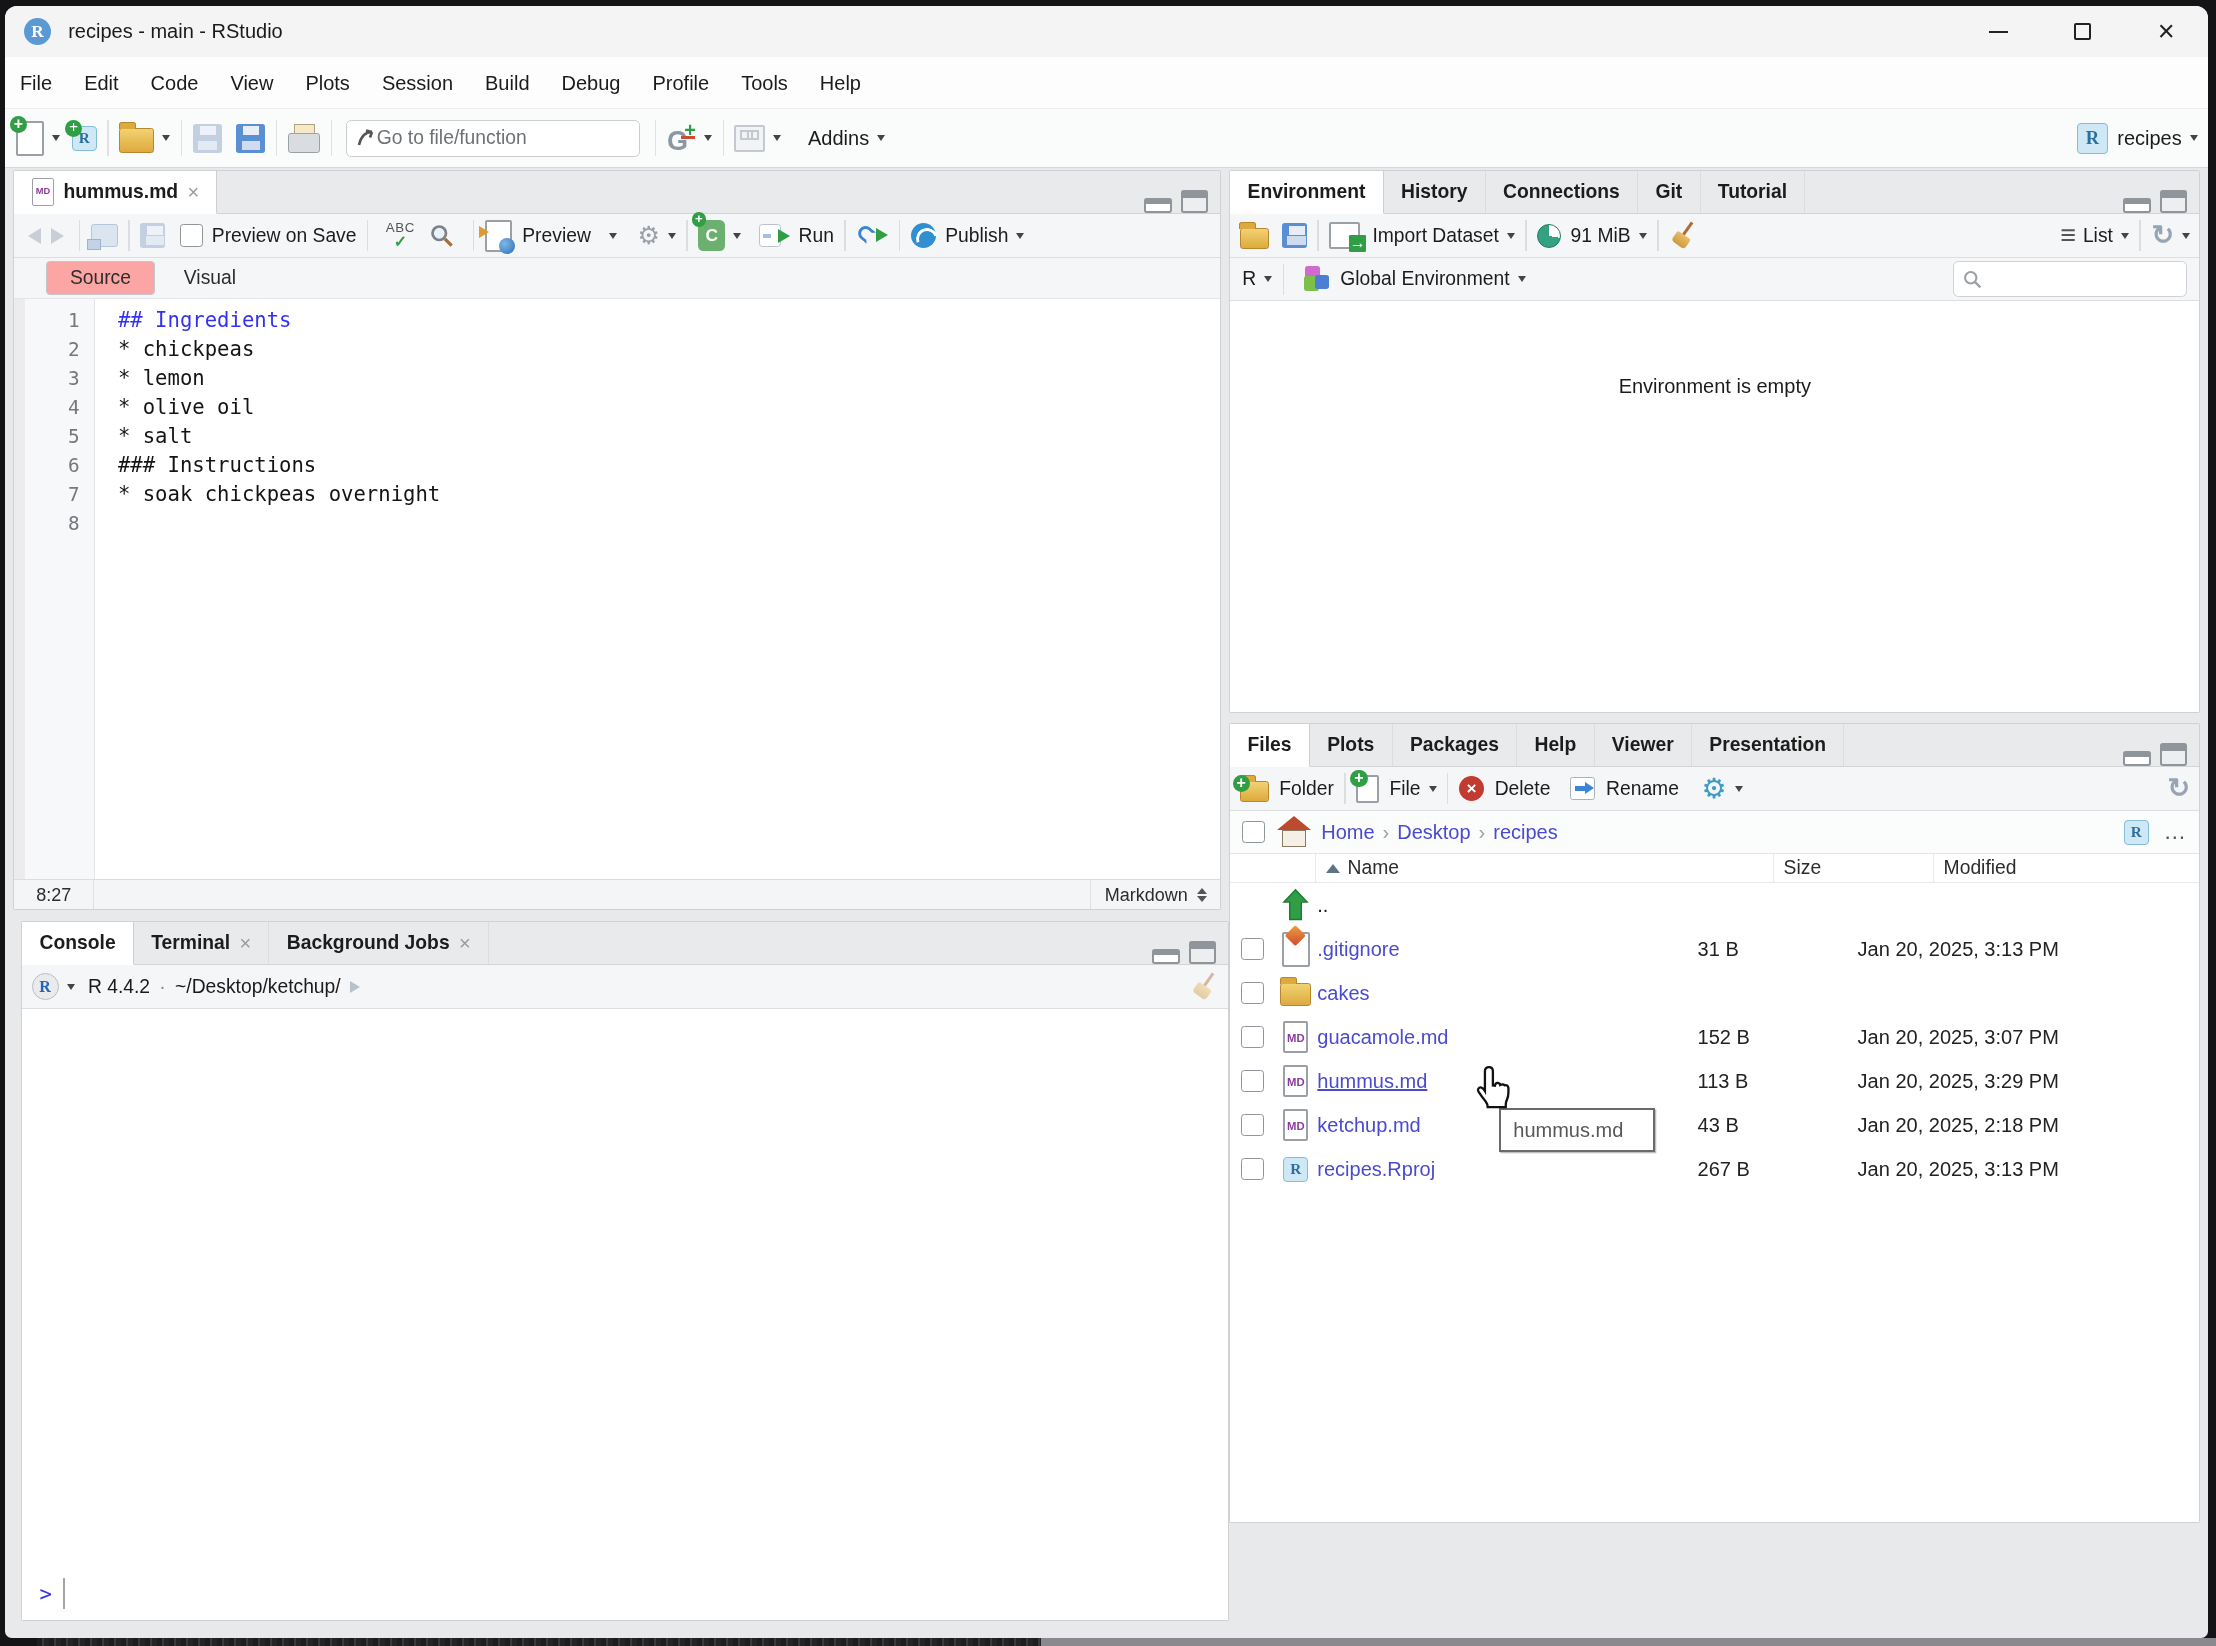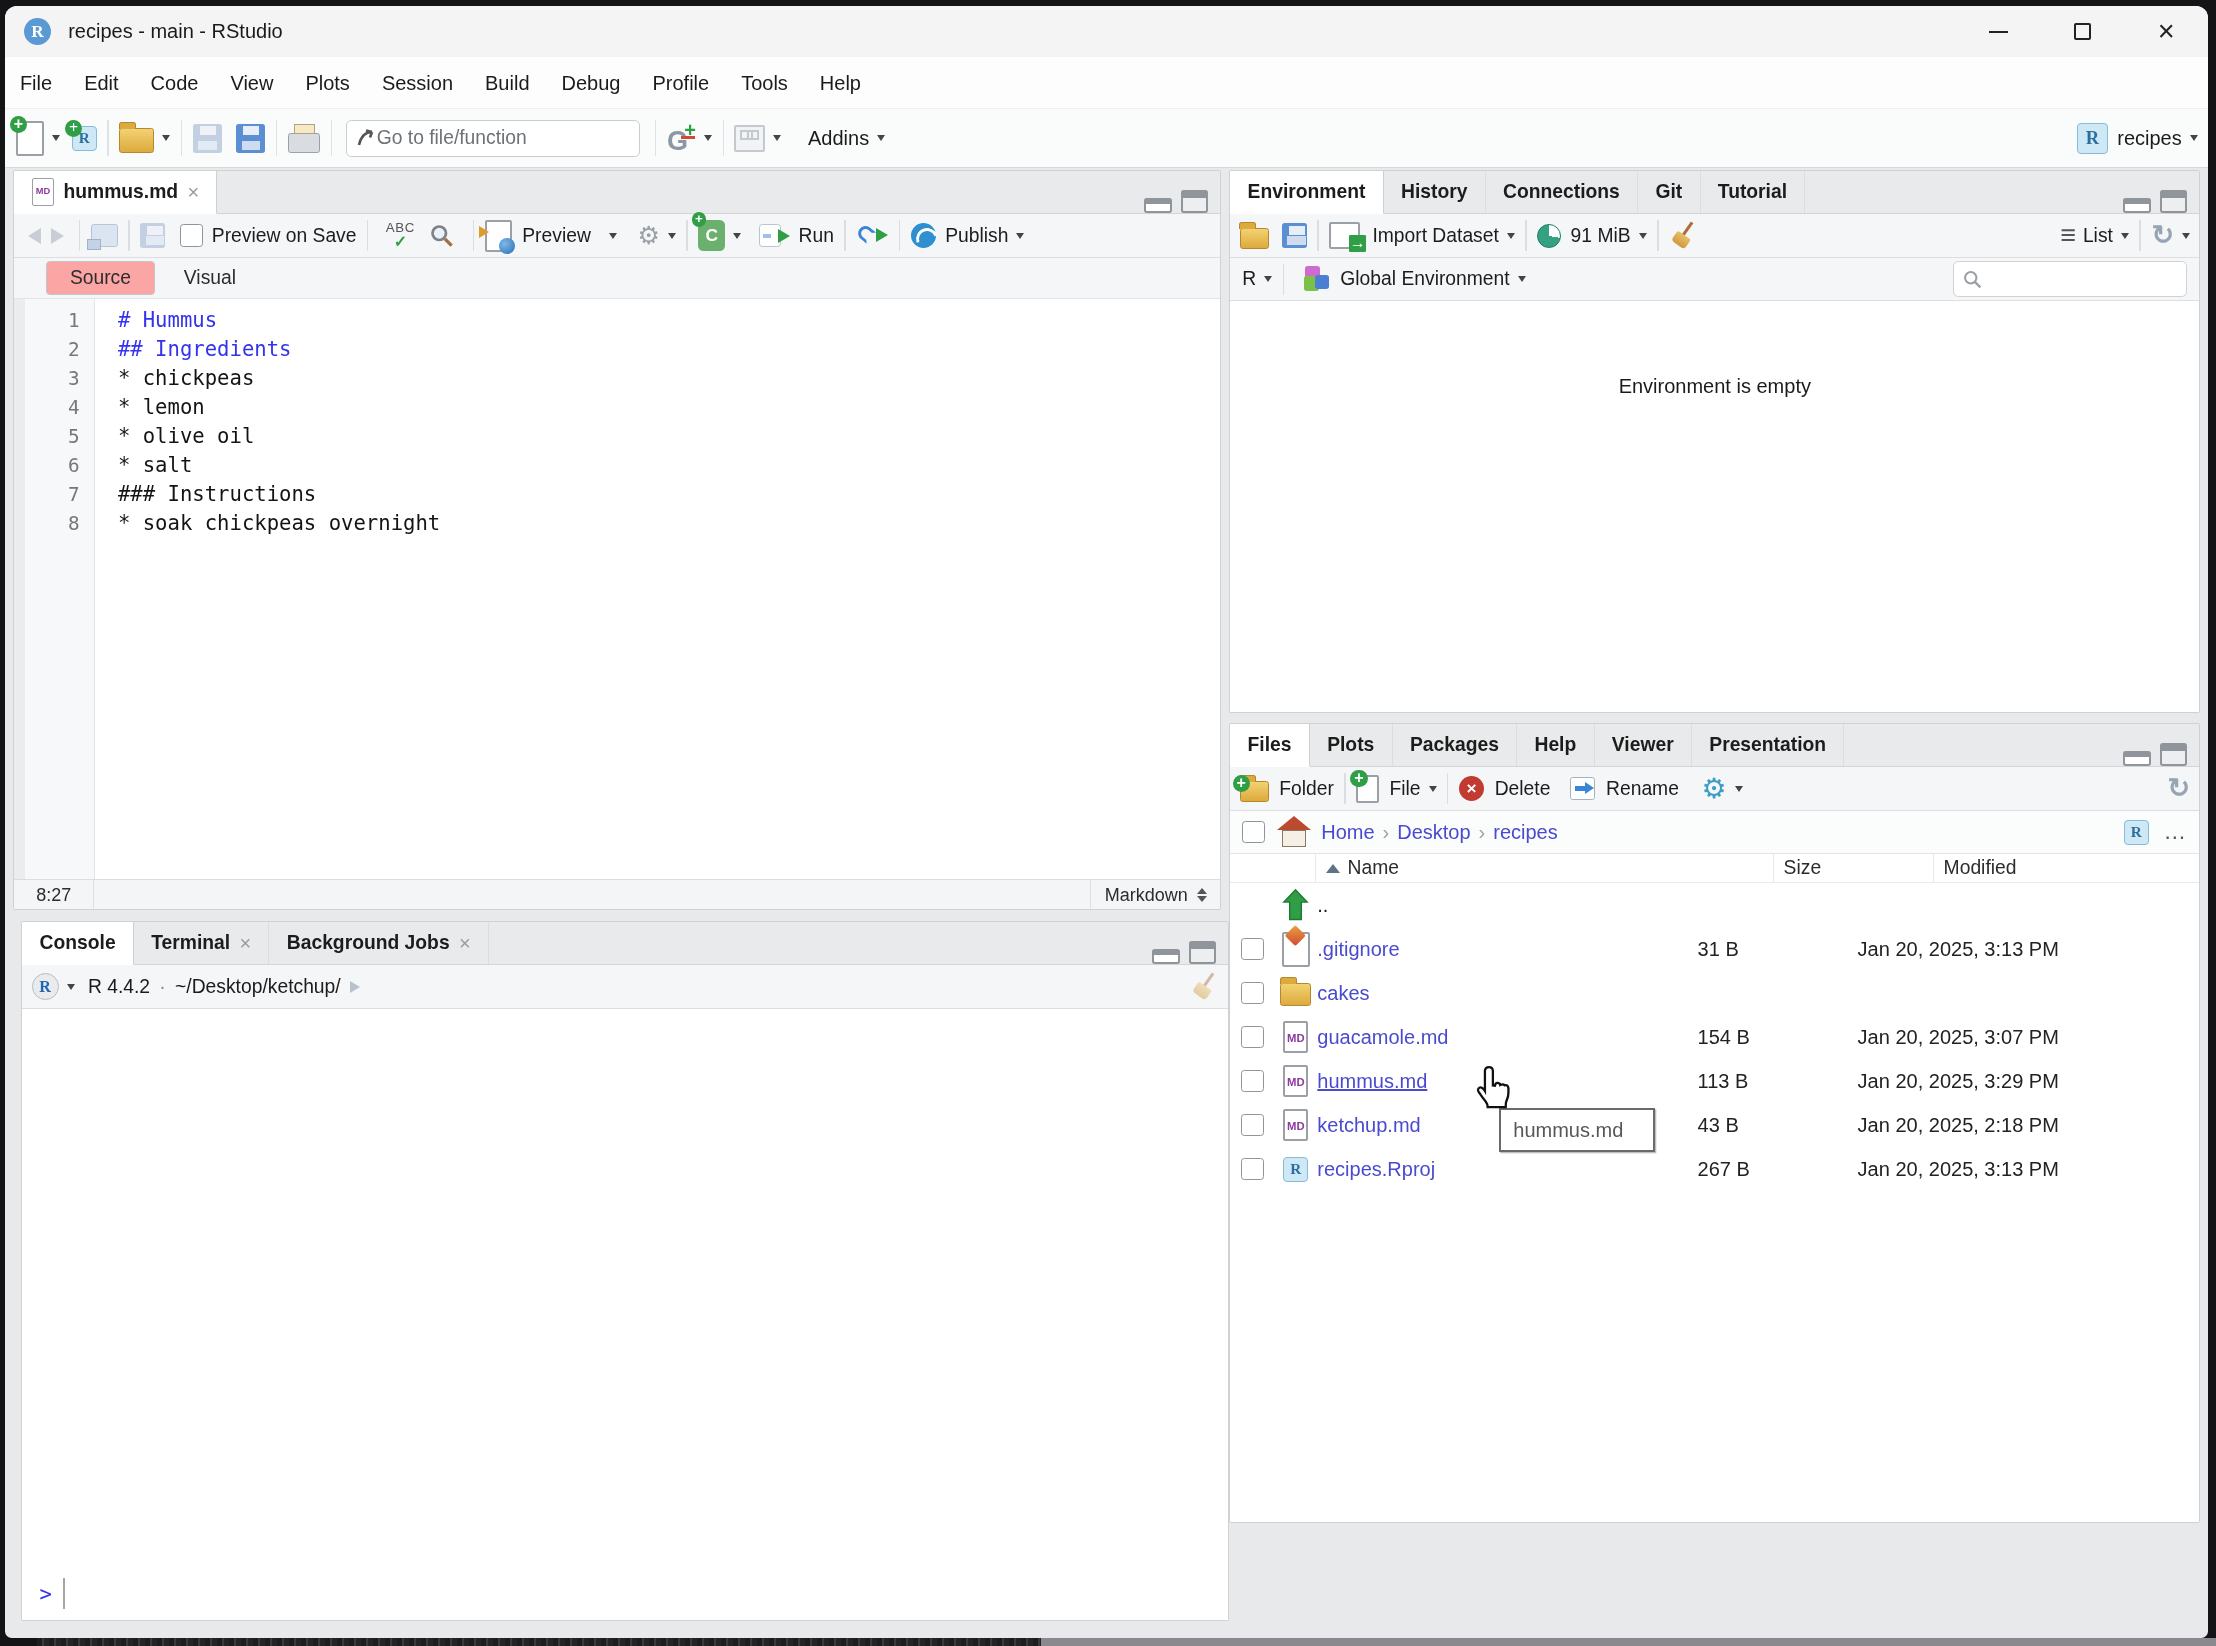--- a/index.html
+++ b/index.html
@@ -382,23 +382,20 @@
         <span class="ln">2</span>
         <span class="ln">3</span>
         <span class="ln">4</span>
         <span class="ln">5</span>
         <span class="ln">6</span>
         <span class="ln">7</span>
         <span class="ln">8</span>
       </div>
       <div class="codepane">
         <div class="cl h">
-            <span class="code"># Hummus</span>
-          </div>
-        <div class="cl h">
             <span class="code">## Ingredients</span>
           </div>
         <div class="cl">
             <span class="code">* chickpeas</span>
           </div>
         <div class="cl">
             <span class="code">* lemon</span>
           </div>
         <div class="cl">
             <span class="code">* olive oil</span>
@@ -639,21 +636,21 @@
     <div class="frow">
       <div class="fcb">
           <span class="checkbox"></span>
         </div>
       <div class="ficon">
           <span class="ic ic-doc" style="width:25px;height:32px;">
             <span class="md-txt">MD</span>
           </span>
         </div>
       <span class="fname">guacamole.md</span>
-      <span class="fsize">154 B</span>
+      <span class="fsize">152 B</span>
       <span class="fmod">Jan 20, 2025, 3:07 PM</span>
     </div>
     <div class="frow">
       <div class="fcb">
           <span class="checkbox"></span>
         </div>
       <div class="ficon">
           <span class="ic ic-doc" style="width:25px;height:32px;">
             <span class="md-txt">MD</span>
           </span>

